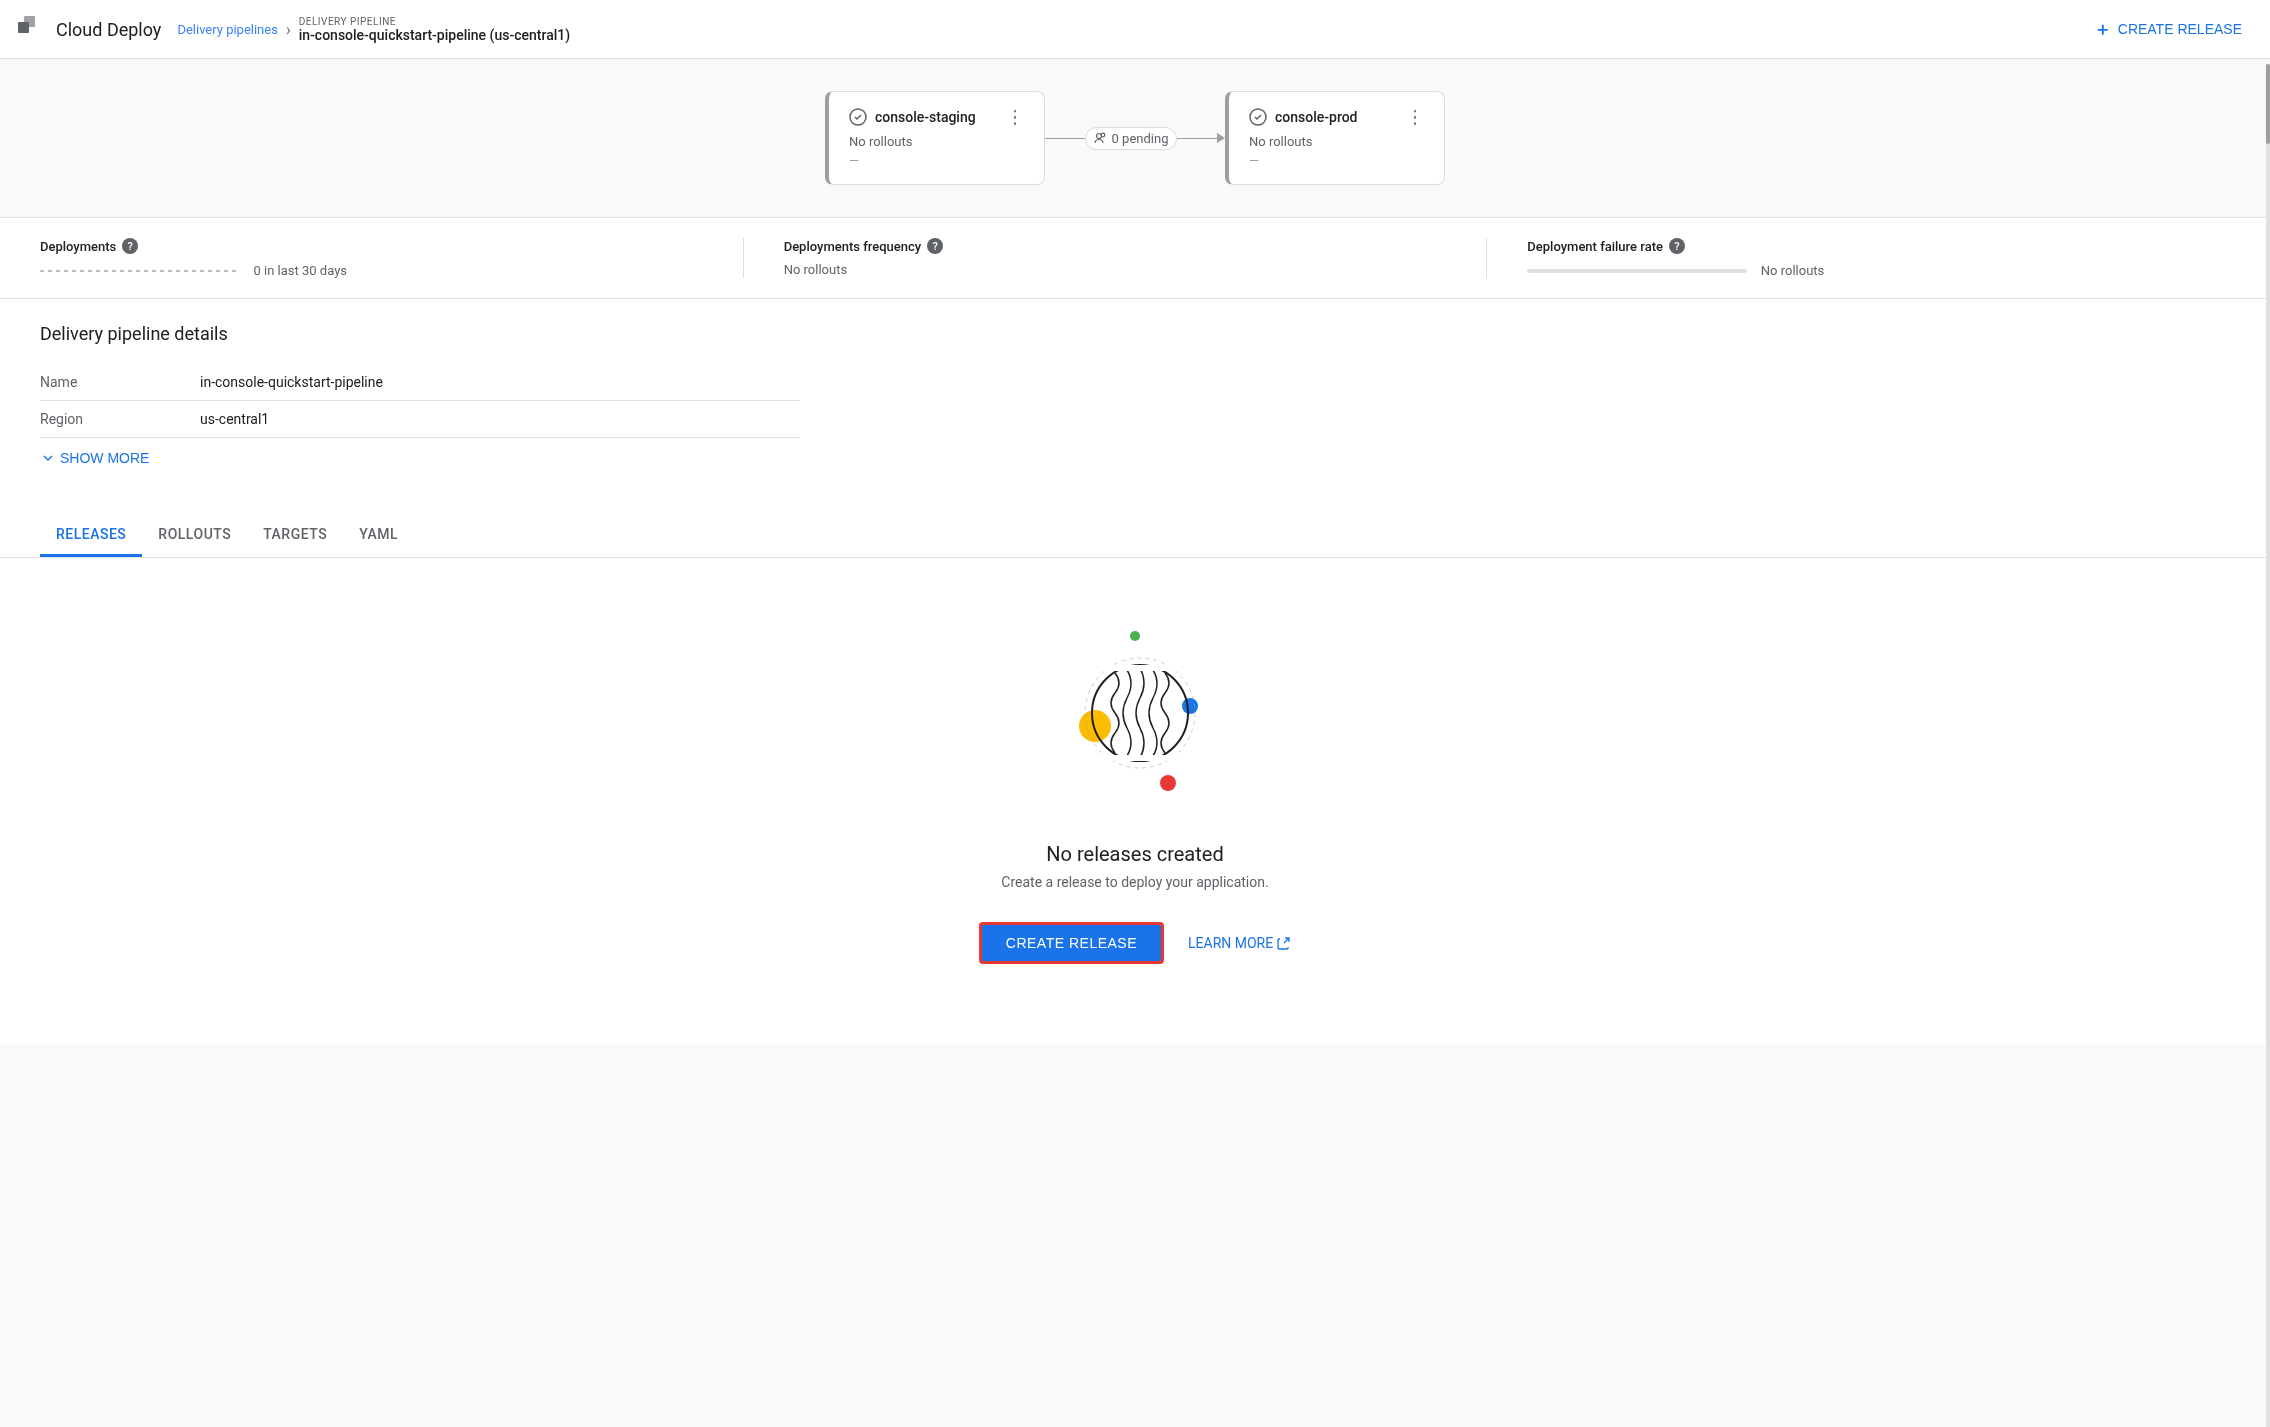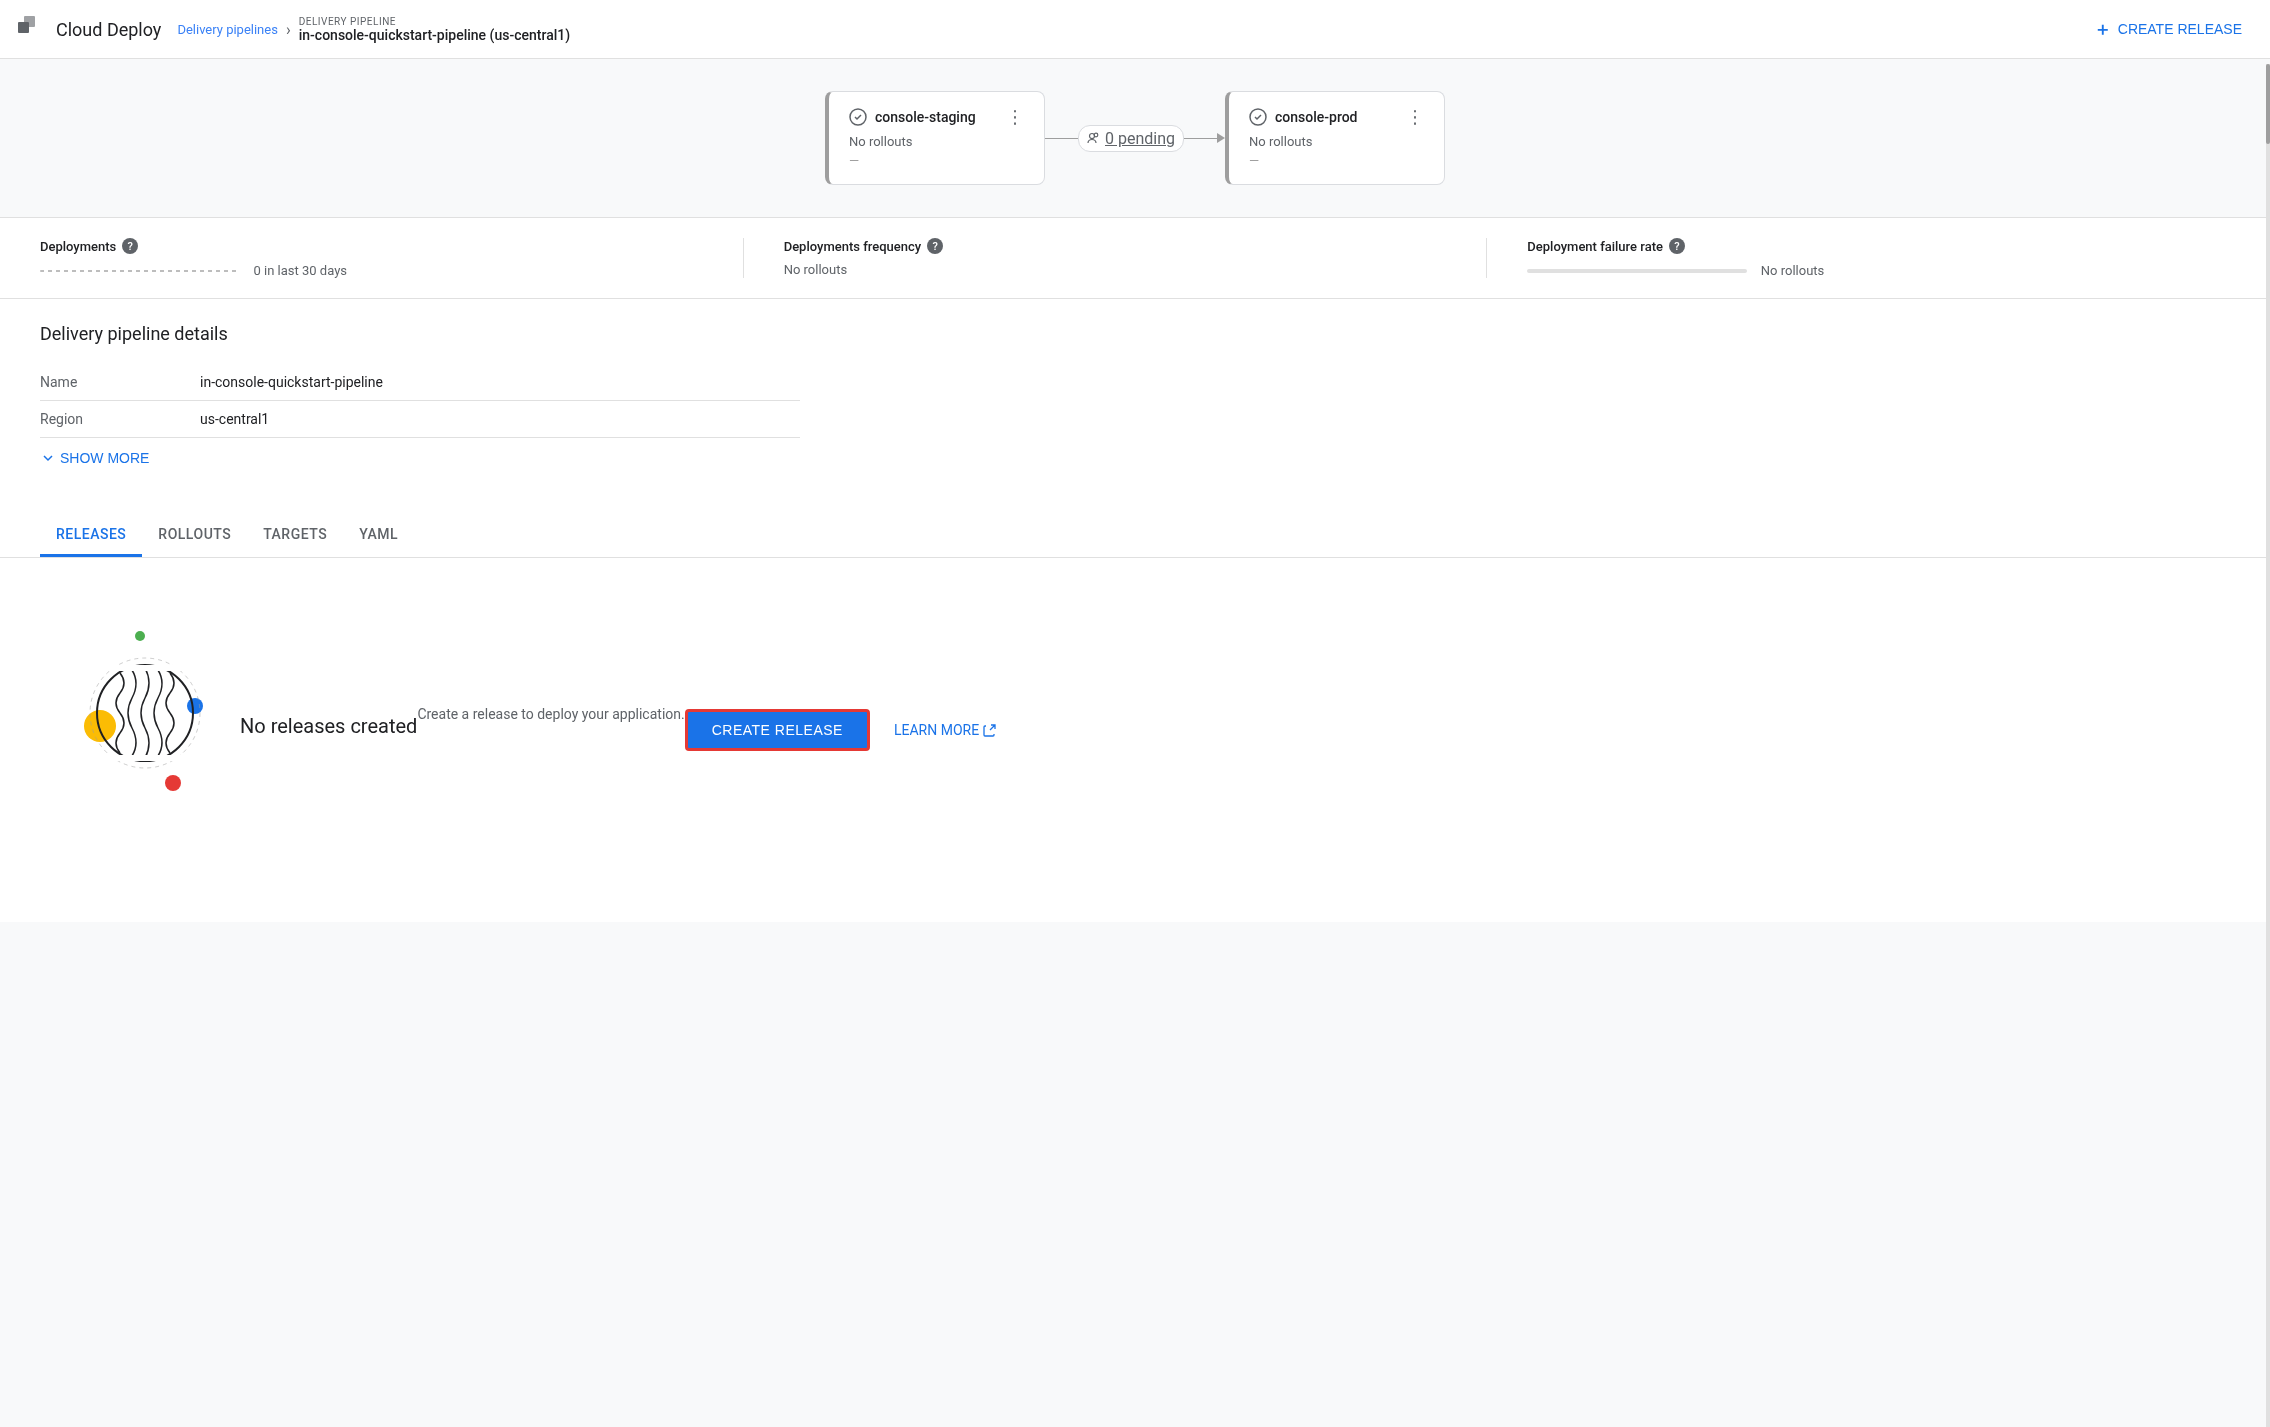--- a/index.html
+++ b/index.html
@@ -144,28 +144,27 @@
     }
     .conn-line-right {
       flex: 1;
       height: 1px;
       background: #9e9e9e;
     }
     .conn-badge {
       display: flex;
       align-items: center;
       gap: 4px;
-      font-size: 16px;
+      font-size: 13px;
       color: #5f6368;
       padding: 3px 8px;
       border: 1px solid #dadce0;
       border-radius: 12px;
       background: #fff;
       white-space: nowrap;
-      text-decoration: underline;
     }
     .arrow-right {
       width: 0;
       height: 0;
       border-top: 5px solid transparent;
       border-bottom: 5px solid transparent;
       border-left: 8px solid #9e9e9e;
     }
 
     
@@ -292,21 +291,21 @@
     }
     .tab.active {
       color: #1a73e8;
       border-bottom-color: #1a73e8;
     }
 
     
     .empty-state {
       background: #fff;
       display: flex;
-      flex-direction: row;
+      flex-direction: column;
       align-items: center;
       padding: 60px 40px 80px;
     }
     .empty-illustration {
       width: 200px;
       height: 200px;
       position: relative;
       margin-bottom: 24px;
     }
     .empty-title {

